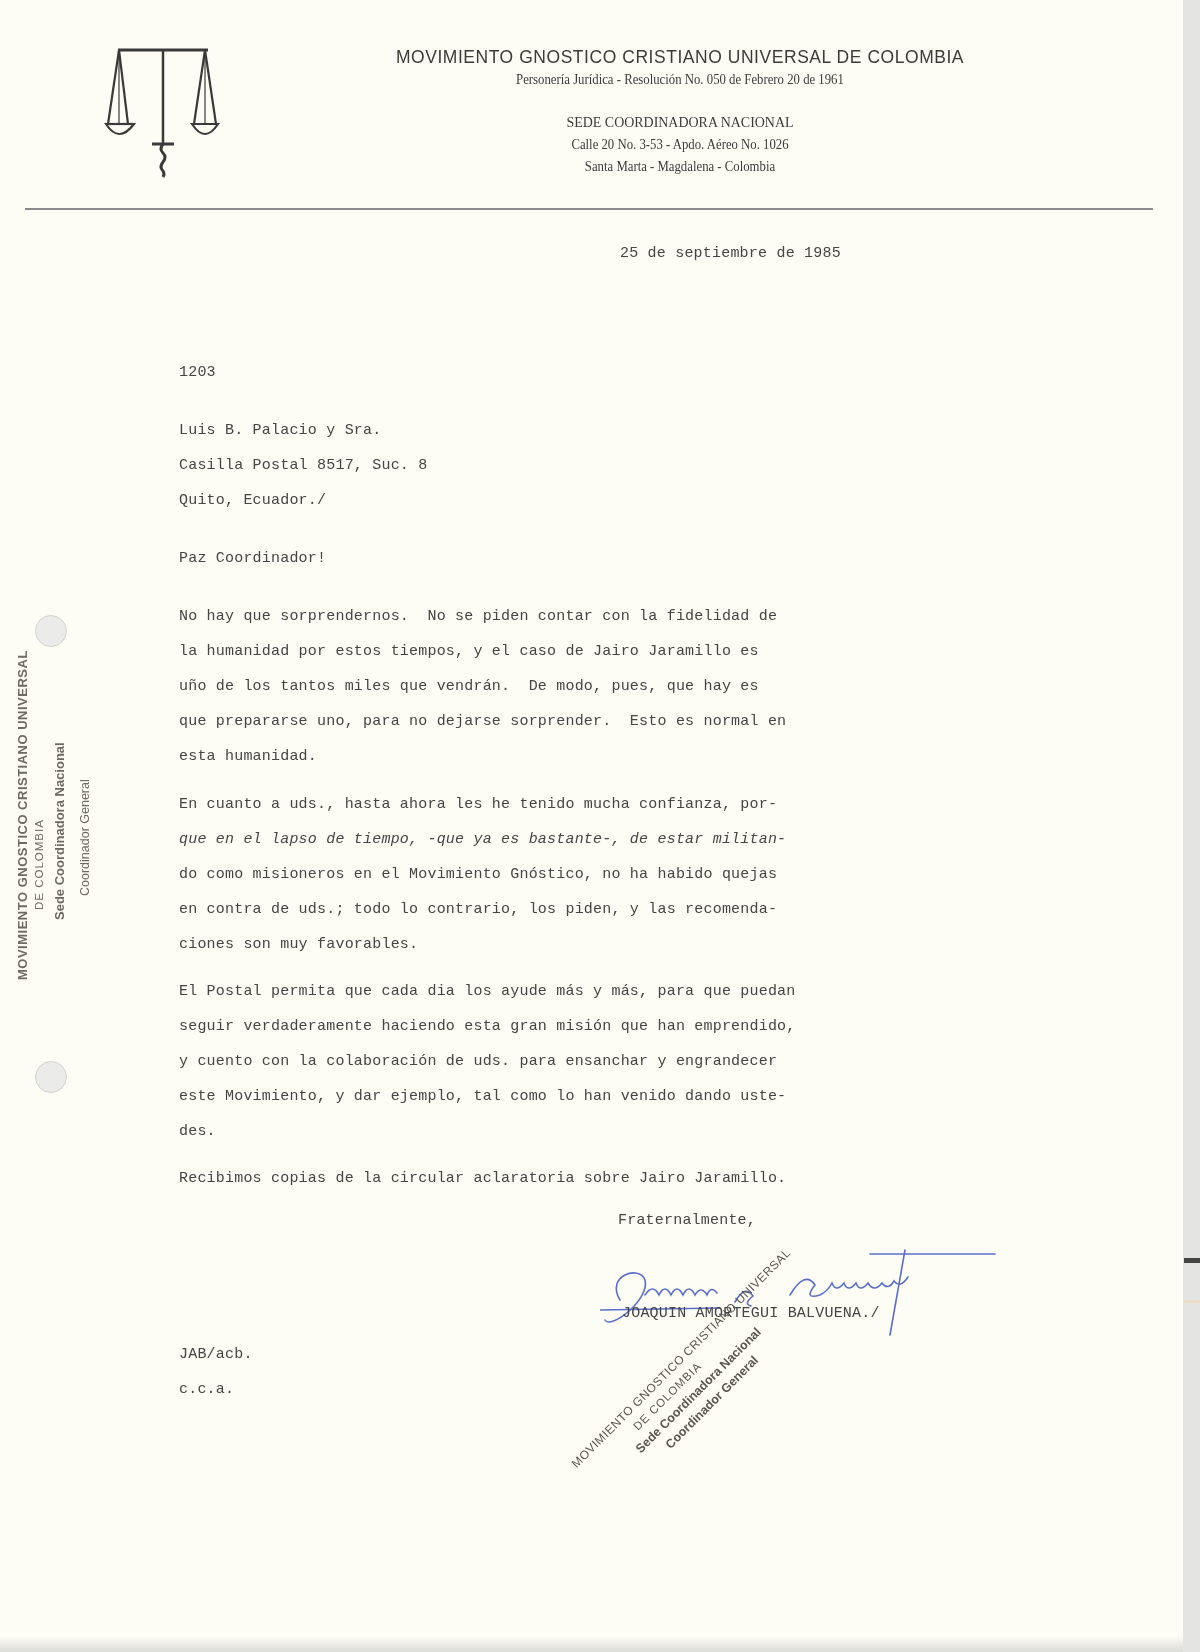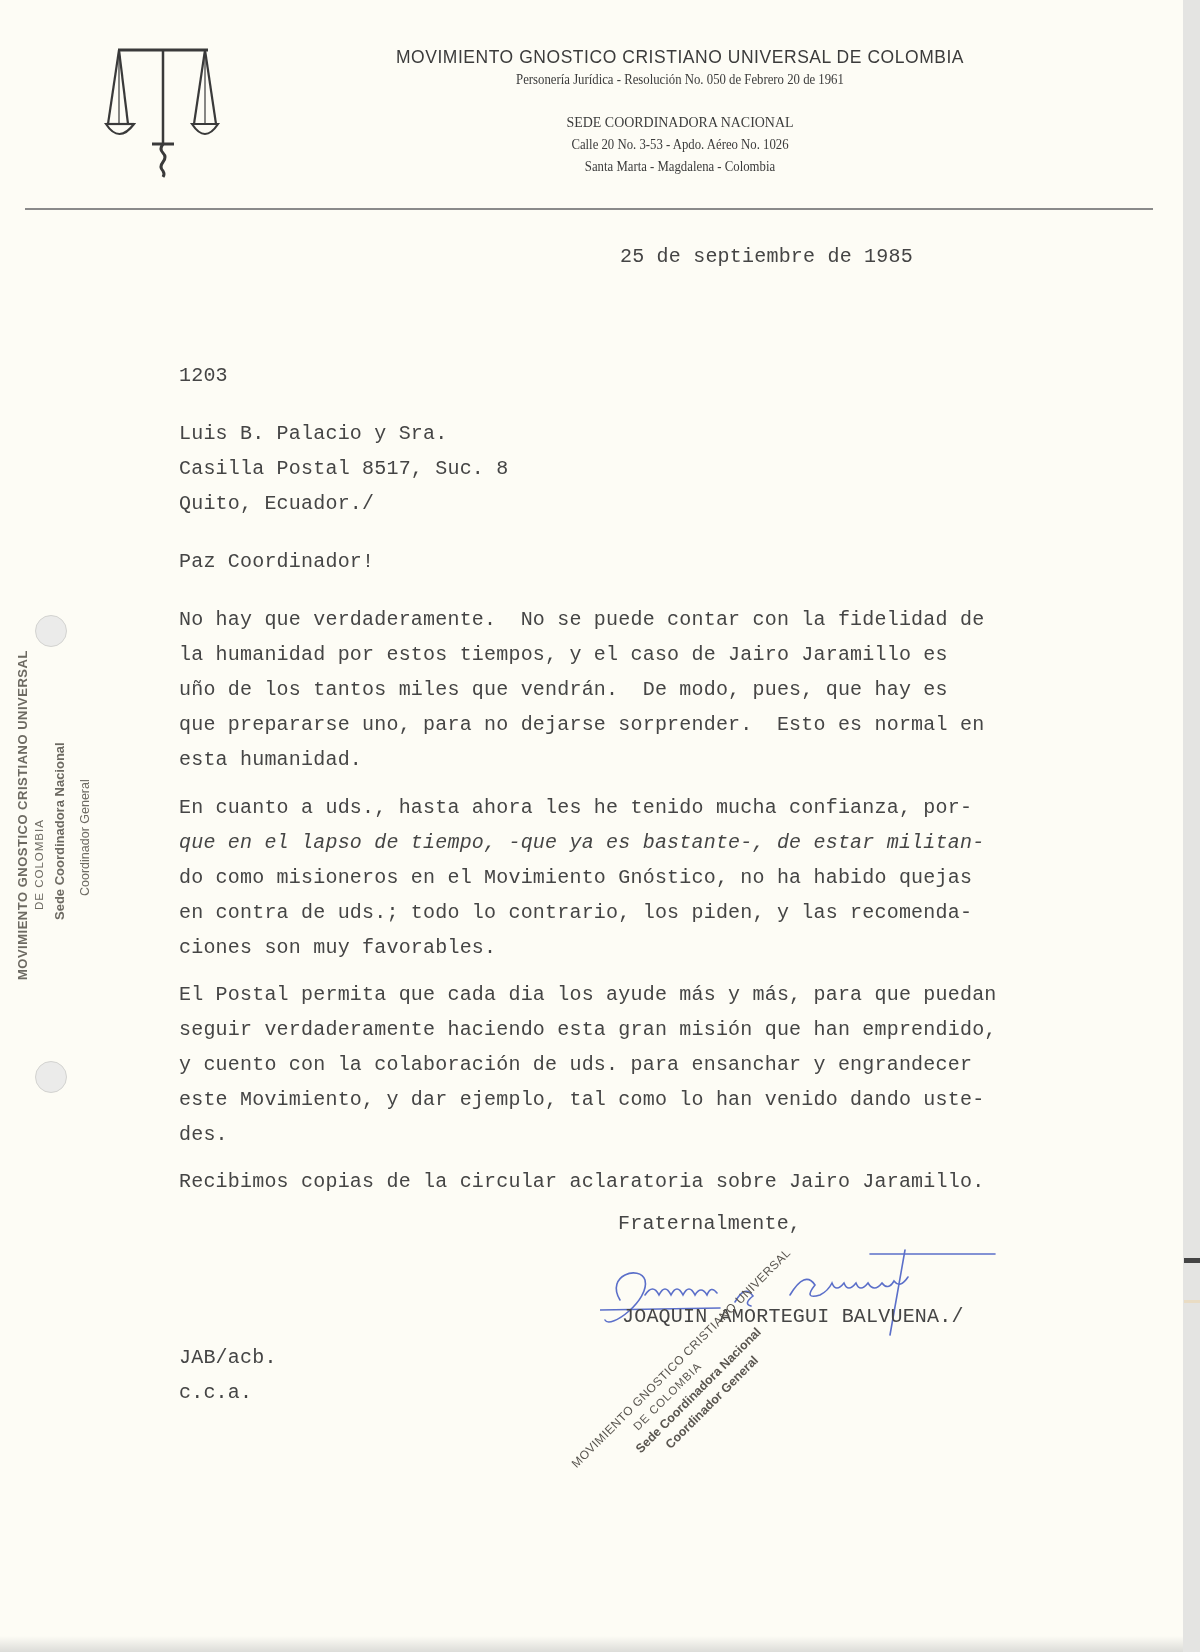--- a/index.html
+++ b/index.html
@@ -16,21 +16,21 @@
 
   .logo { position: absolute; left: 104px; top: 44px; width: 118px; height: 136px; }
 
   .lh { position: absolute; left: 300px; width: 760px; text-align: center; white-space: nowrap; color: #3b3b3b; }
   .lh-title { top: 46px; font-family: "Liberation Sans", "DejaVu Sans", sans-serif; font-size: 19px; letter-spacing: 0.6px; transform: scaleX(0.92); }
   .lh-sub { font-family: "Liberation Serif", "DejaVu Serif", serif; font-size: 14.5px; transform: scaleX(0.88); }
   .lh-sub2 { font-family: "Liberation Serif", "DejaVu Serif", serif; font-size: 15.5px; transform: scaleX(0.9); }
 
   .rule { position: absolute; left: 25px; top: 208px; width: 1128px; height: 2px; background: #8a8a8a; }
 
-  .tw { position: absolute; font-size: 20px; white-space: pre; color: #454545; letter-spacing: 0.2px; }
+  .tw { position: absolute; font-size: 15px; white-space: pre; color: #454545; letter-spacing: 0.2px; }
   .body-line { left: 155px; margin-left: 24px; }
 
   .hole { position: absolute; width: 30px; height: 30px; border-radius: 50%; background: #ebebea; border: 1px solid #d3d3d0; }
 
   .vstamp { position: absolute; left: 14px; top: 980px; transform-origin: 0 0; transform: rotate(-90deg); font-family: "Liberation Sans", "DejaVu Sans", sans-serif; color: #6d6a62; white-space: nowrap; }
   .vstamp div { line-height: 1.35; }
 
   .dstamp { position: absolute; left: 568px; top: 1460px; transform-origin: 0 0; transform: rotate(-45deg); font-family: "Liberation Sans", "DejaVu Sans", sans-serif; color: #5a5650; white-space: nowrap; }
   .dstamp div { line-height: 1.45; }
 
@@ -77,21 +77,21 @@
 
 <div>
   <div class="tw body-line" style="top:422px;">Luis B. Palacio y Sra.</div>
   <div class="tw body-line" style="top:457px;">Casilla Postal 8517, Suc. 8</div>
   <div class="tw body-line" style="top:492px;">Quito, Ecuador./</div>
 </div>
 
 <div class="tw body-line" style="top:550px;">Paz Coordinador!</div>
 
 <div>
-  <div class="tw body-line" style="top:608px;">No hay que verdaderamente.  No se puede contar con la fidelidad de</div>
+  <div class="tw body-line" style="top:608px;">No hay que sorprendernos.  No se piden contar con la fidelidad de</div>
   <div class="tw body-line" style="top:643px;">la humanidad por estos tiempos, y el caso de Jairo Jaramillo es</div>
   <div class="tw body-line" style="top:678px;">uño de los tantos miles que vendrán.  De modo, pues, que hay es</div>
   <div class="tw body-line" style="top:713px;">que prepararse uno, para no dejarse sorprender.  Esto es normal en</div>
   <div class="tw body-line" style="top:748px;">esta humanidad.</div>
 </div>
 
 <div>
   <div class="tw body-line" style="top:796px;">En cuanto a uds., hasta ahora les he tenido mucha confianza, por-</div>
   <div class="tw body-line" style="top:831px;font-style:italic;">que en el lapso de tiempo, -que ya es bastante-, de estar militan-</div>
   <div class="tw body-line" style="top:866px;">do como misioneros en el Movimiento Gnóstico, no ha habido quejas</div>

